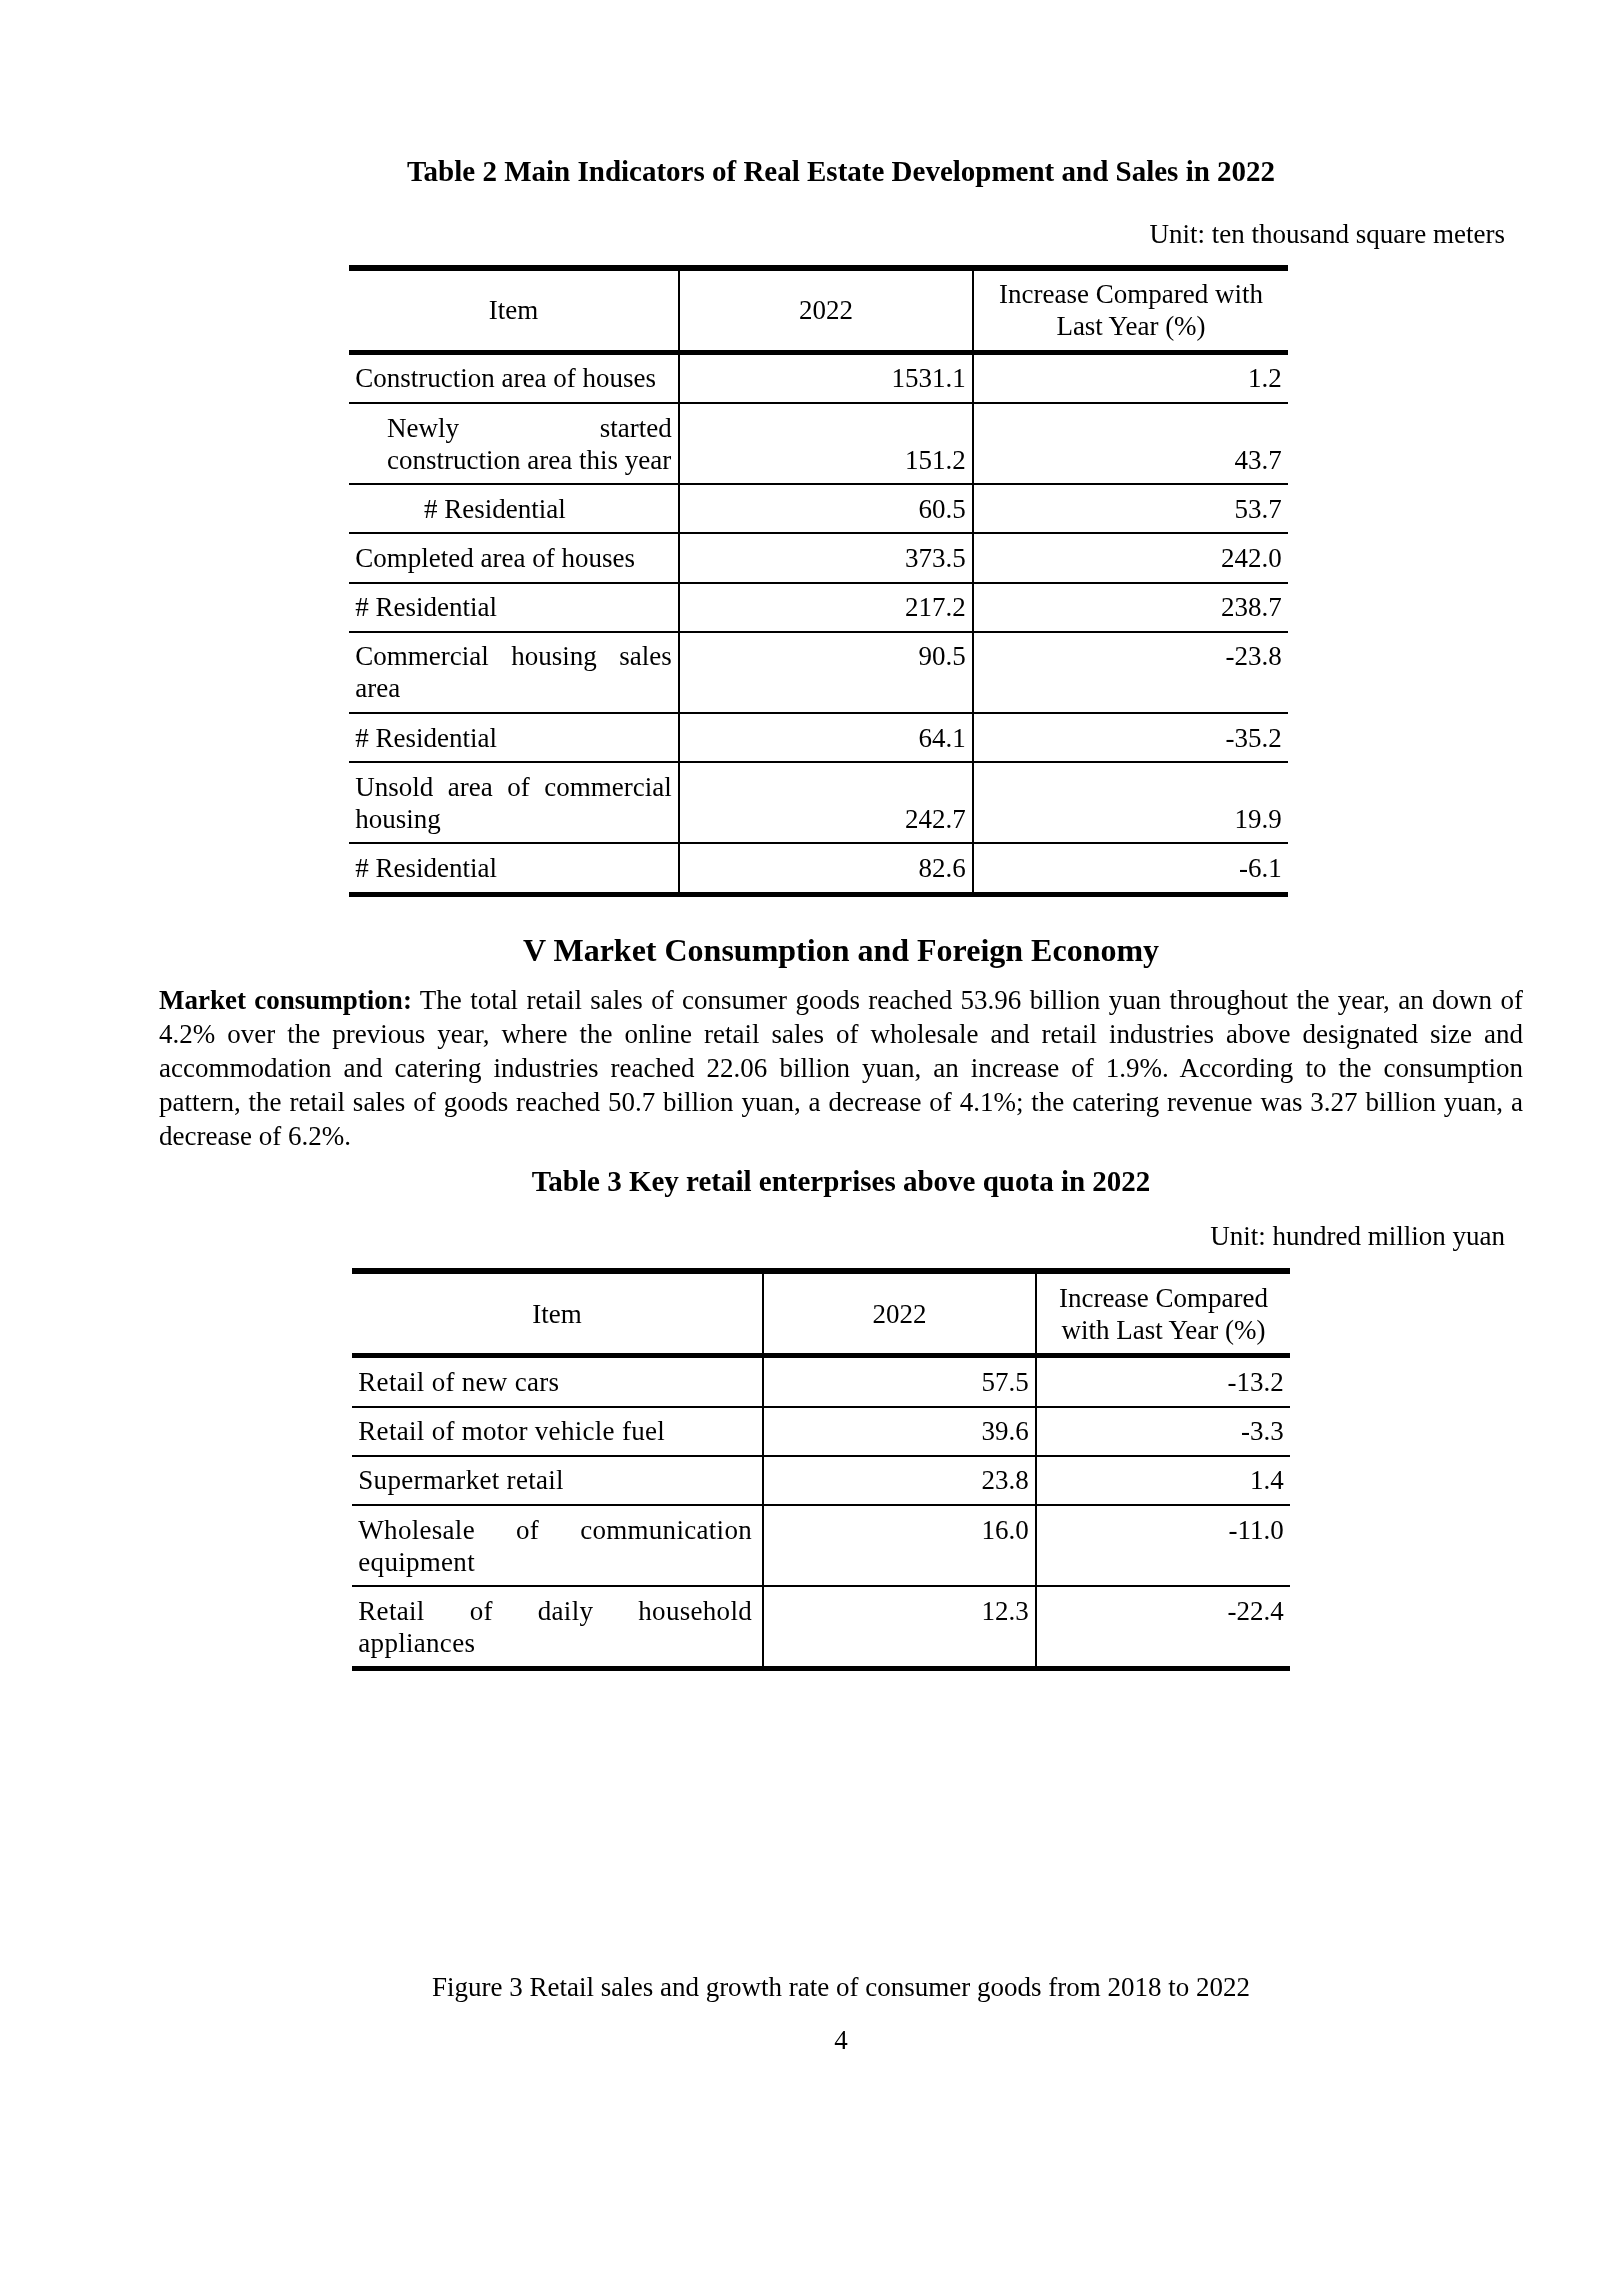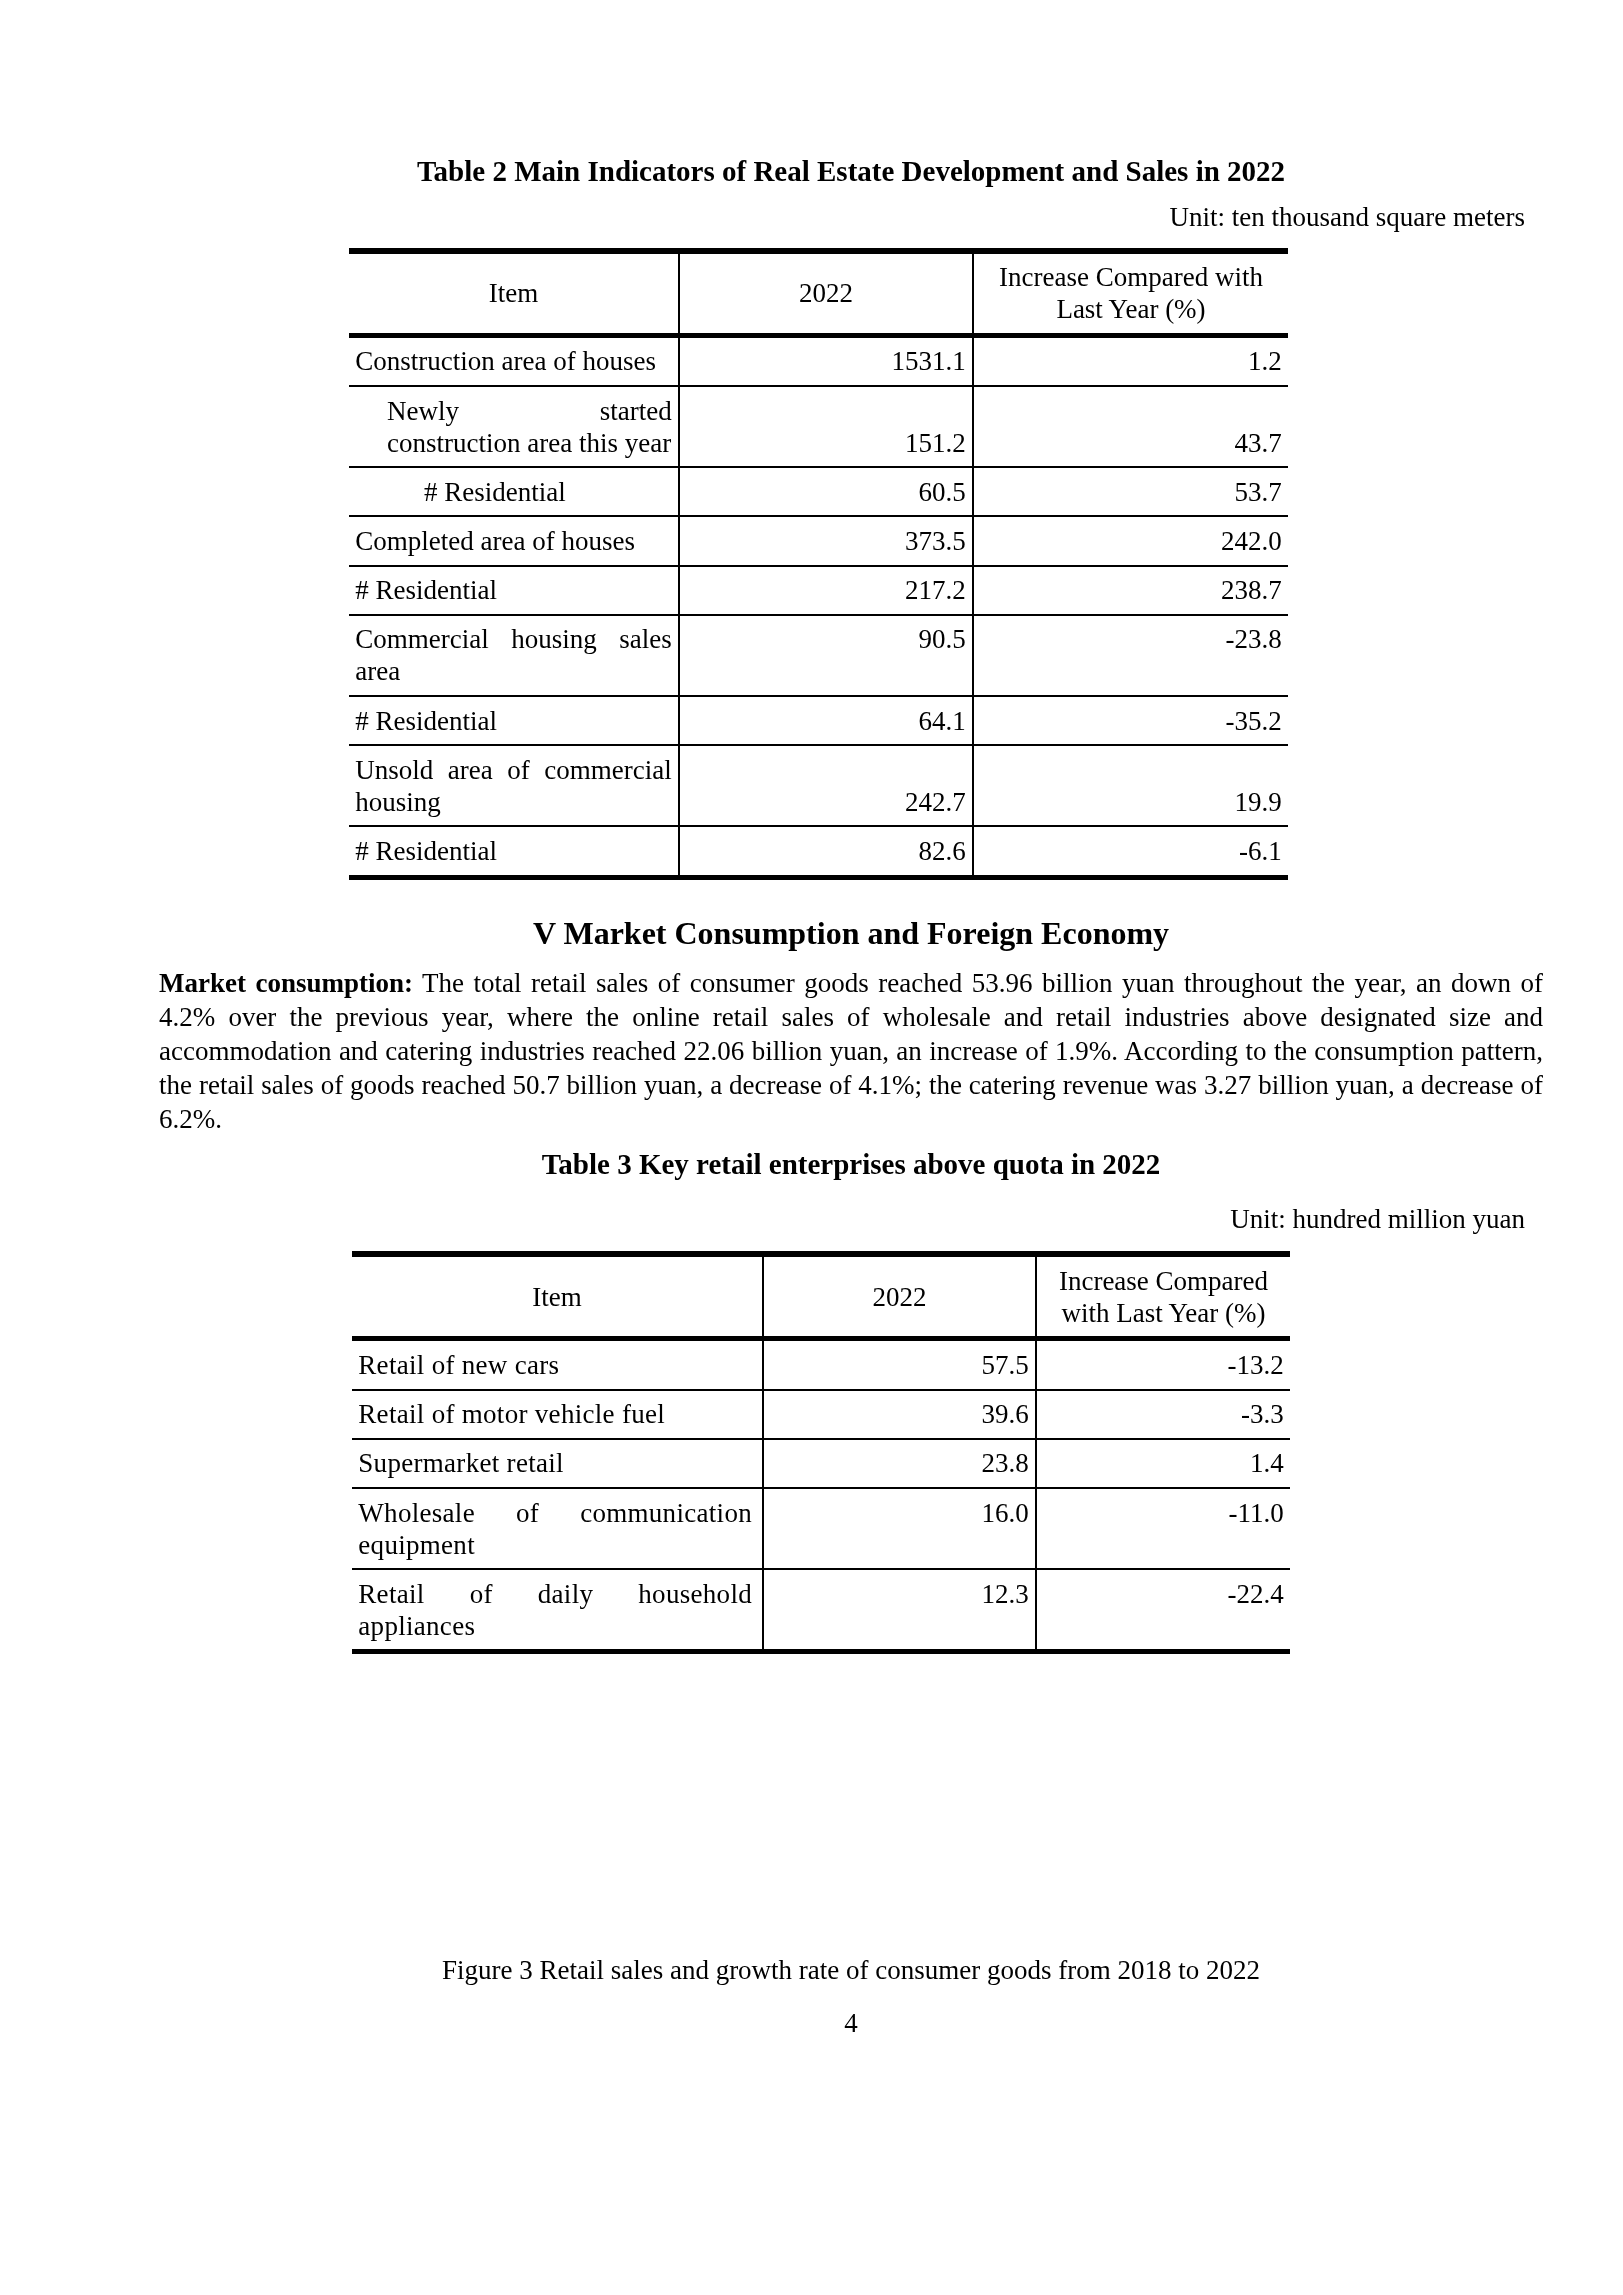--- a/index.html
+++ b/index.html
@@ -4,33 +4,33 @@
 <style>
   html, body { margin: 0; padding: 0; background: #ffffff; }
   .page {
     position: relative;
     width: 1623px;
     height: 2295px;
     background: #ffffff;
     color: #000000;
     font-family: "Liberation Serif", "DejaVu Serif", serif;
     box-sizing: border-box;
-    padding: 152px 80px 0 159px;
+    padding: 152px 100px 0 159px;
     overflow: hidden;
   }
 
   
   .tbl-title {
     font-size: 29px;
     font-weight: bold;
     line-height: 38px;
     text-align: center;
   }
   .unit-note {
-    margin-top: 9px;
+    margin-top: 26px;
     font-size: 27px;
     line-height: 36px;
     text-align: right;
     padding-right: 18px;
   }
   .section-heading {
     margin: 32px 0 0 0;
     font-size: 32px;
     font-weight: bold;
     line-height: 42px;

